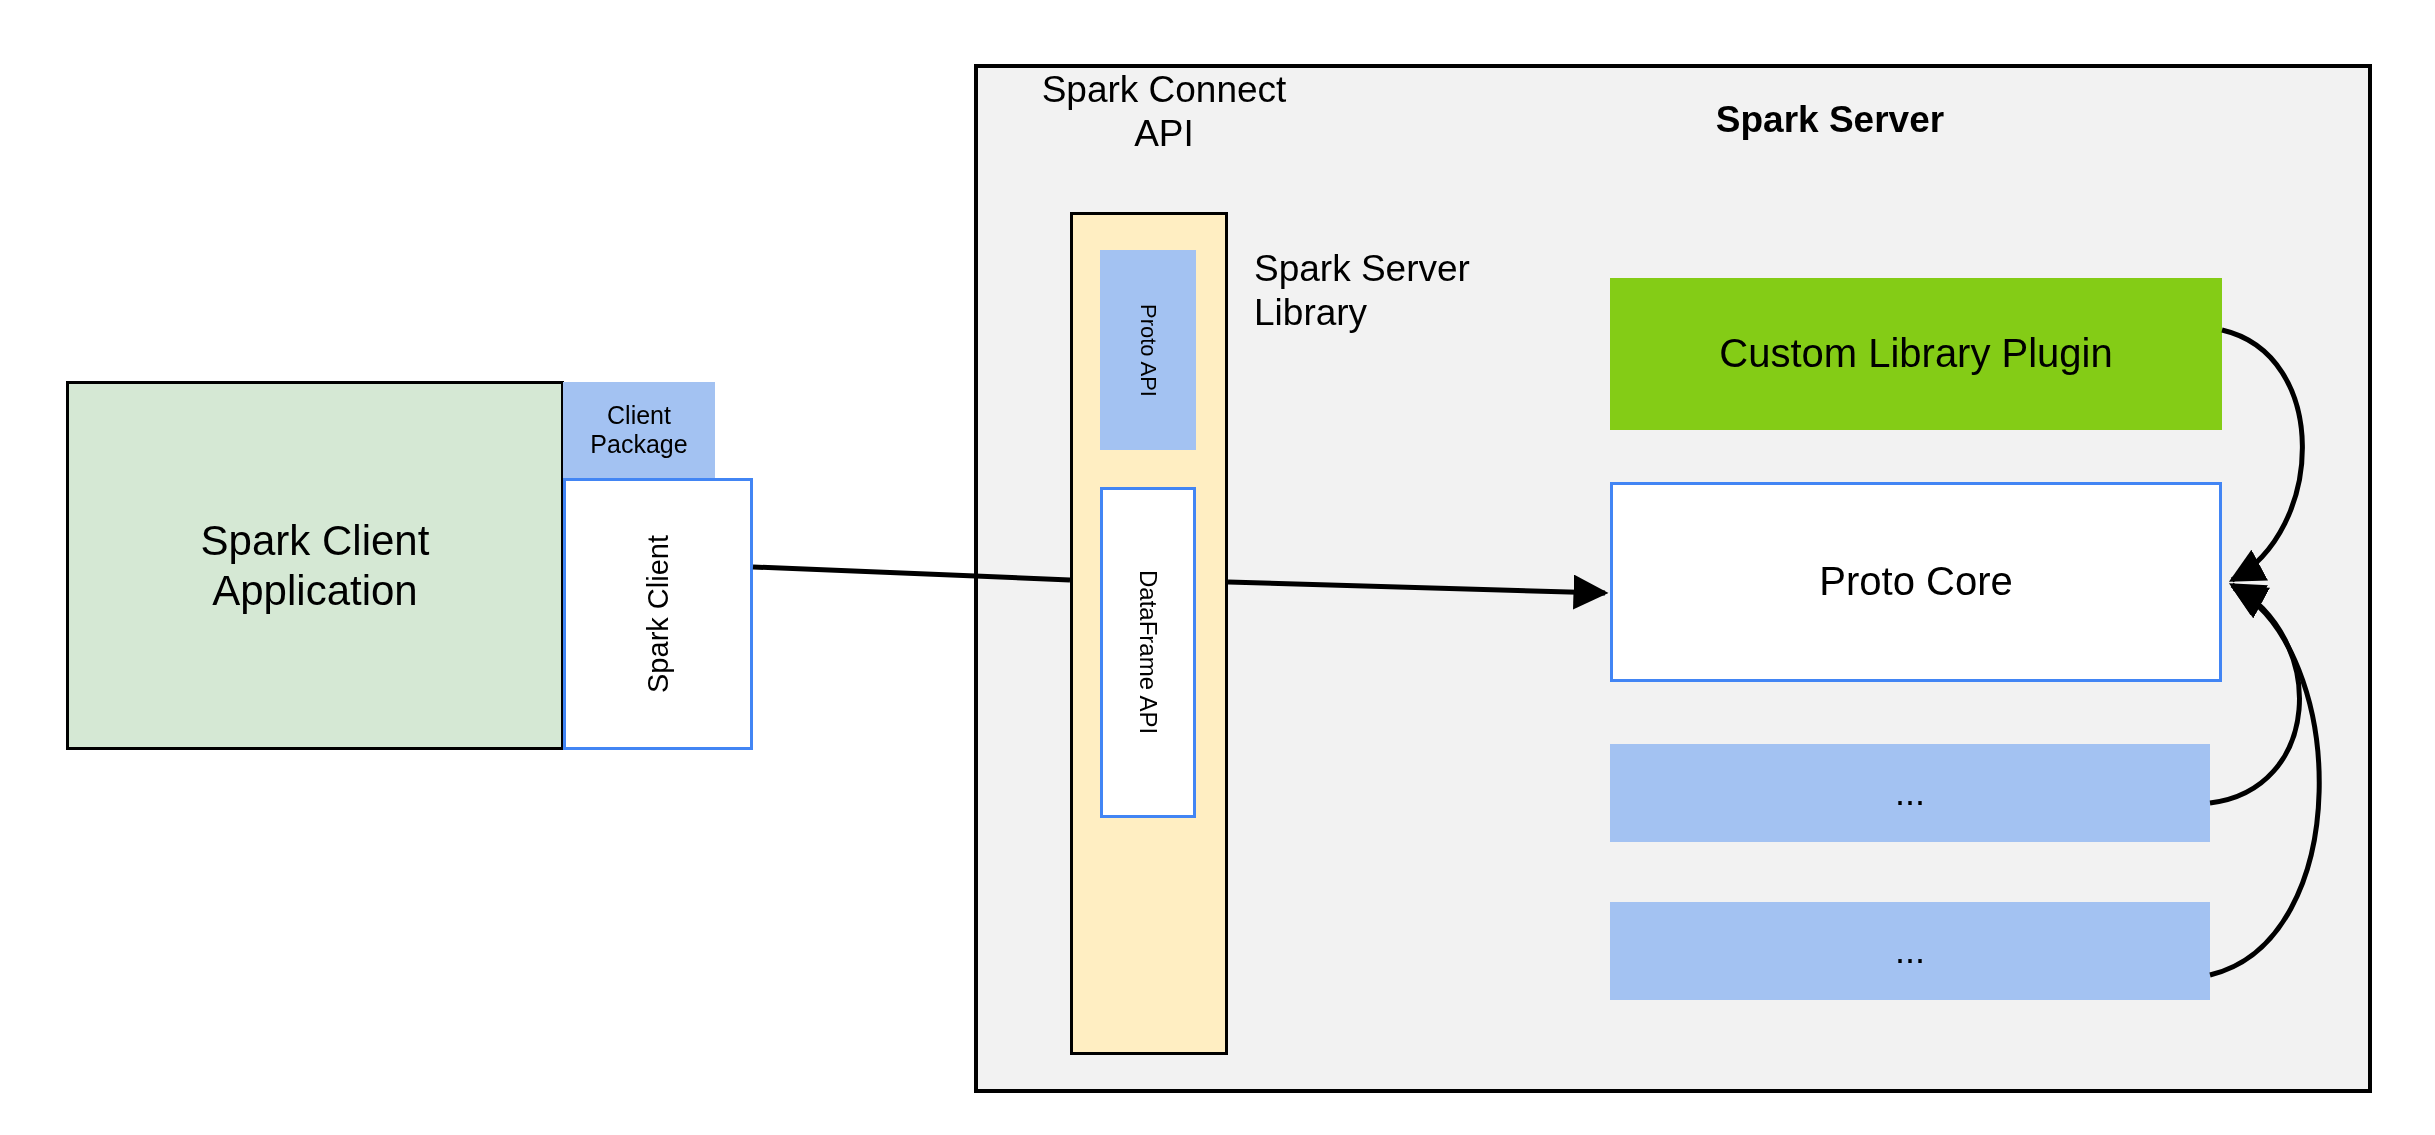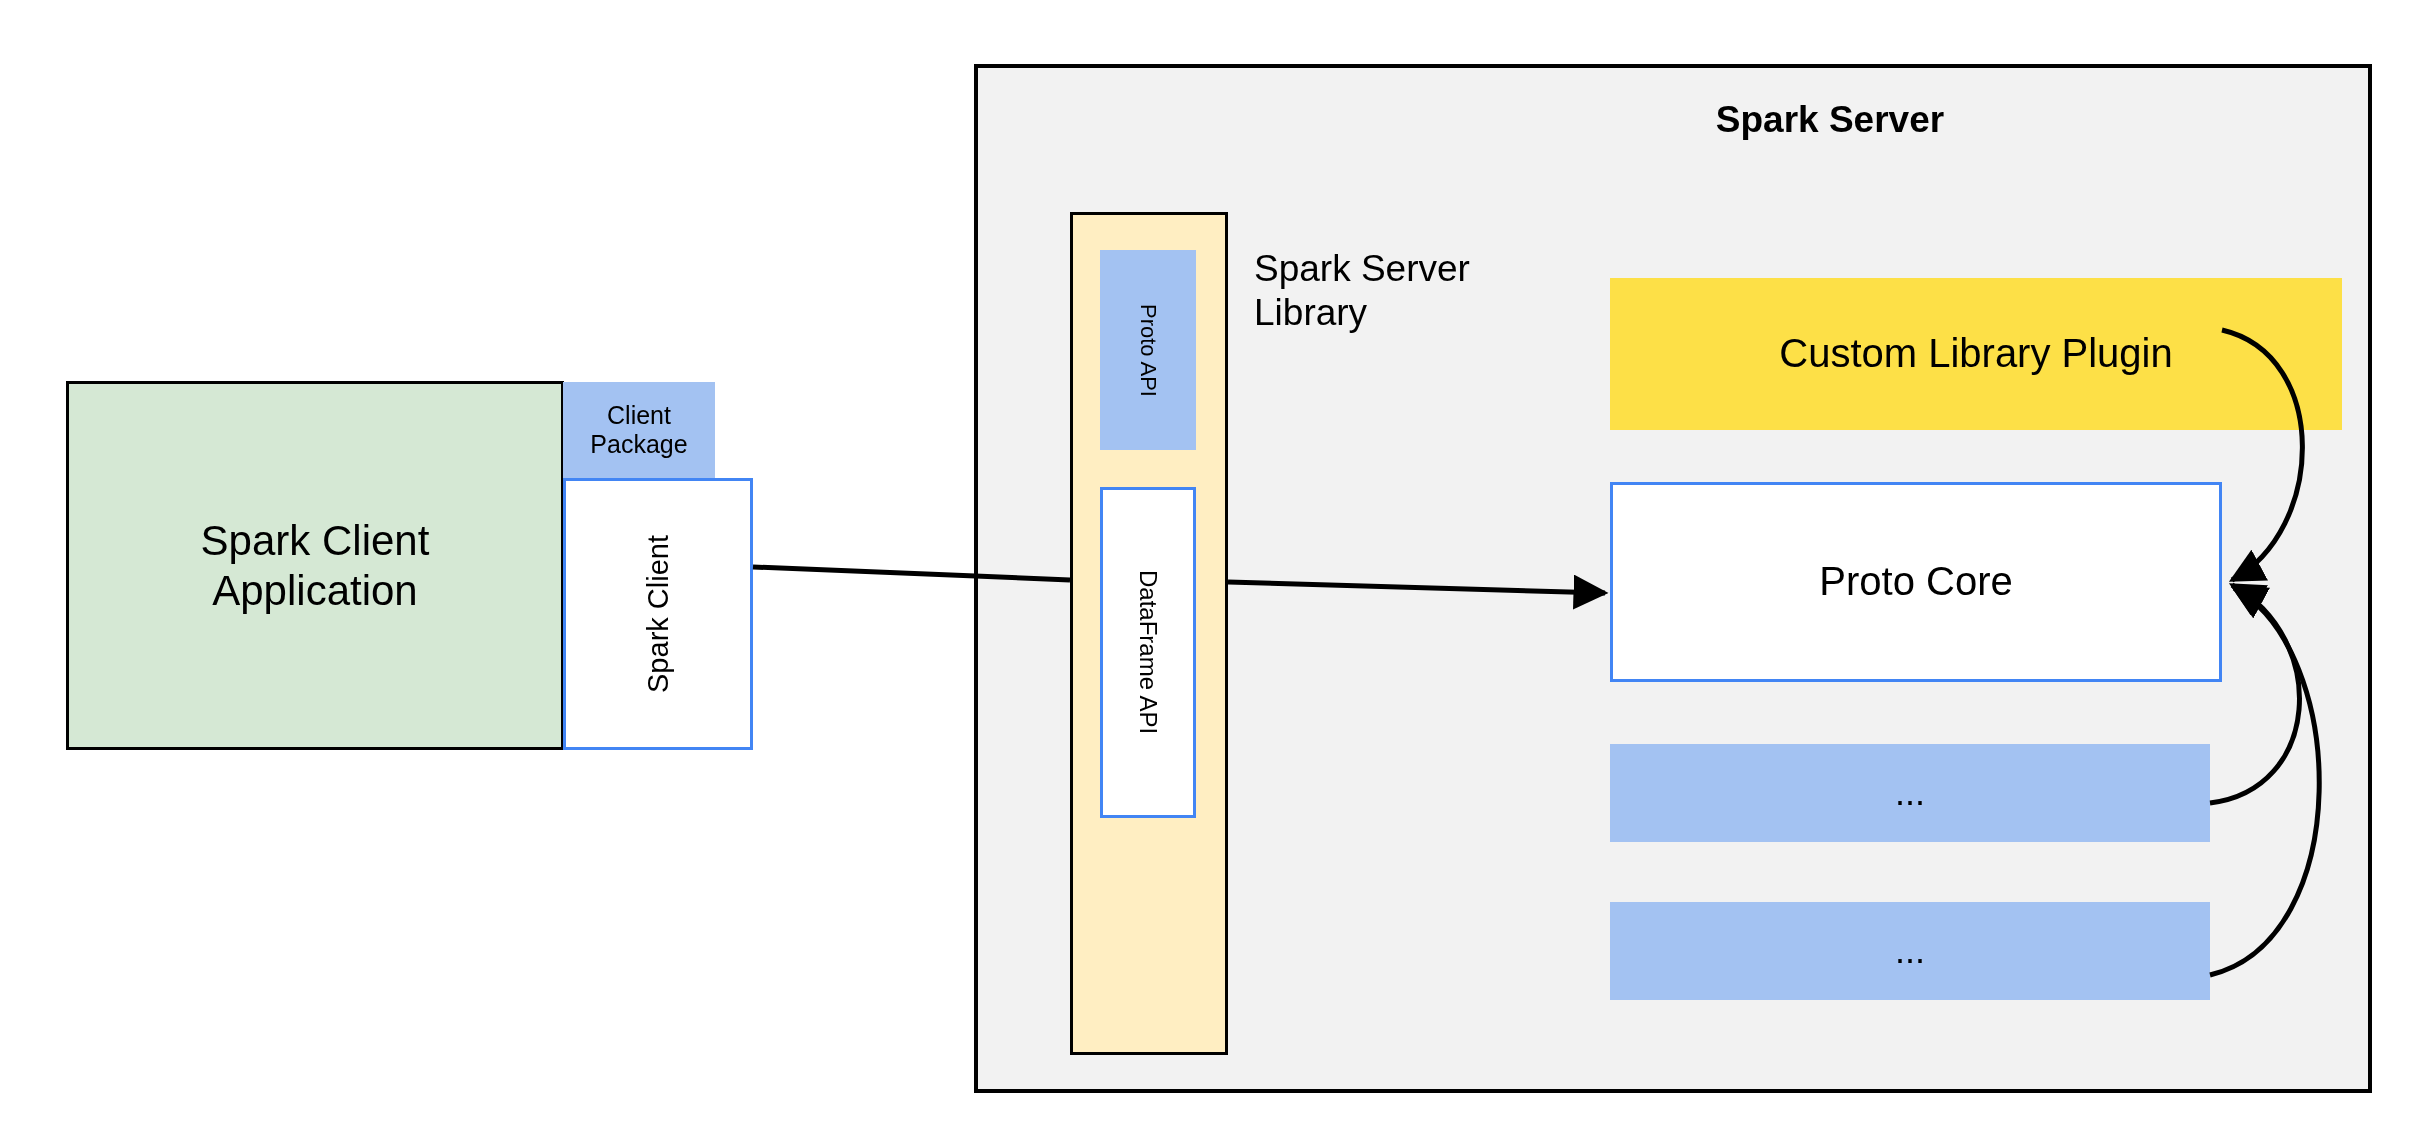--- a/index.html
+++ b/index.html
@@ -132,22 +132,22 @@
   }
   #dataframe-api .vtxt {
     writing-mode: vertical-rl;
     text-orientation: mixed;
     font-size: 24px;
   }
 
   
   #custom-library-plugin {
     left: 1610px; top: 278px;
-    width: 732px; height: 152px;
-    background: #fde047;
+    width: 612px; height: 152px;
+    background: #84cc16;
     font-size: 40px;
     z-index: 3;
   }
 
   #spark-core {
     left: 1610px; top: 482px;
     width: 612px; height: 200px;
     background: #ffffff;
     border: 3px solid #4285f4;
     font-size: 40px;
@@ -194,20 +194,22 @@
 
   <div class="box" id="client-package">
     <span class="txt">Client
 Package</span>
   </div>
 
   <div class="box" id="spark-client">
     <span class="vtxt">Spark Client</span>
   </div>
 
+  <div class="label" id="spark-connect-api-label">Spark Connect
+API</div>
   <div class="label" id="spark-server-label">Spark Server</div>
   <div class="label" id="spark-server-library-label">Spark Server
 Library</div>
 
   <div class="box" id="proto-api">
     <span class="vtxt">Proto API</span>
   </div>
 
   <div class="box" id="dataframe-api">
     <span class="vtxt">DataFrame API</span>

